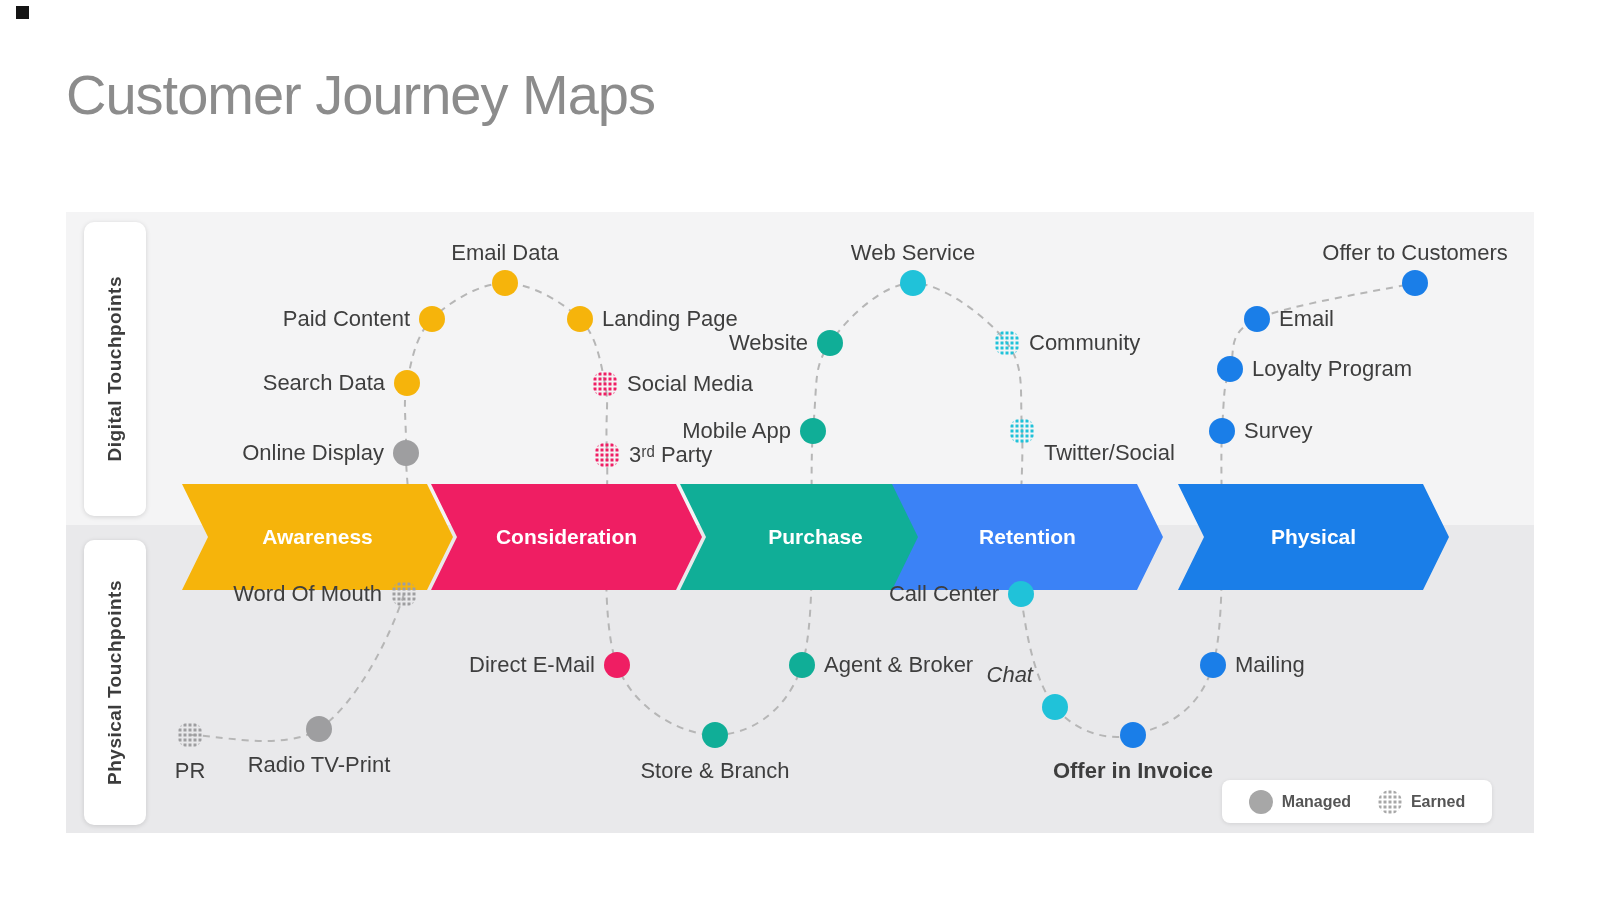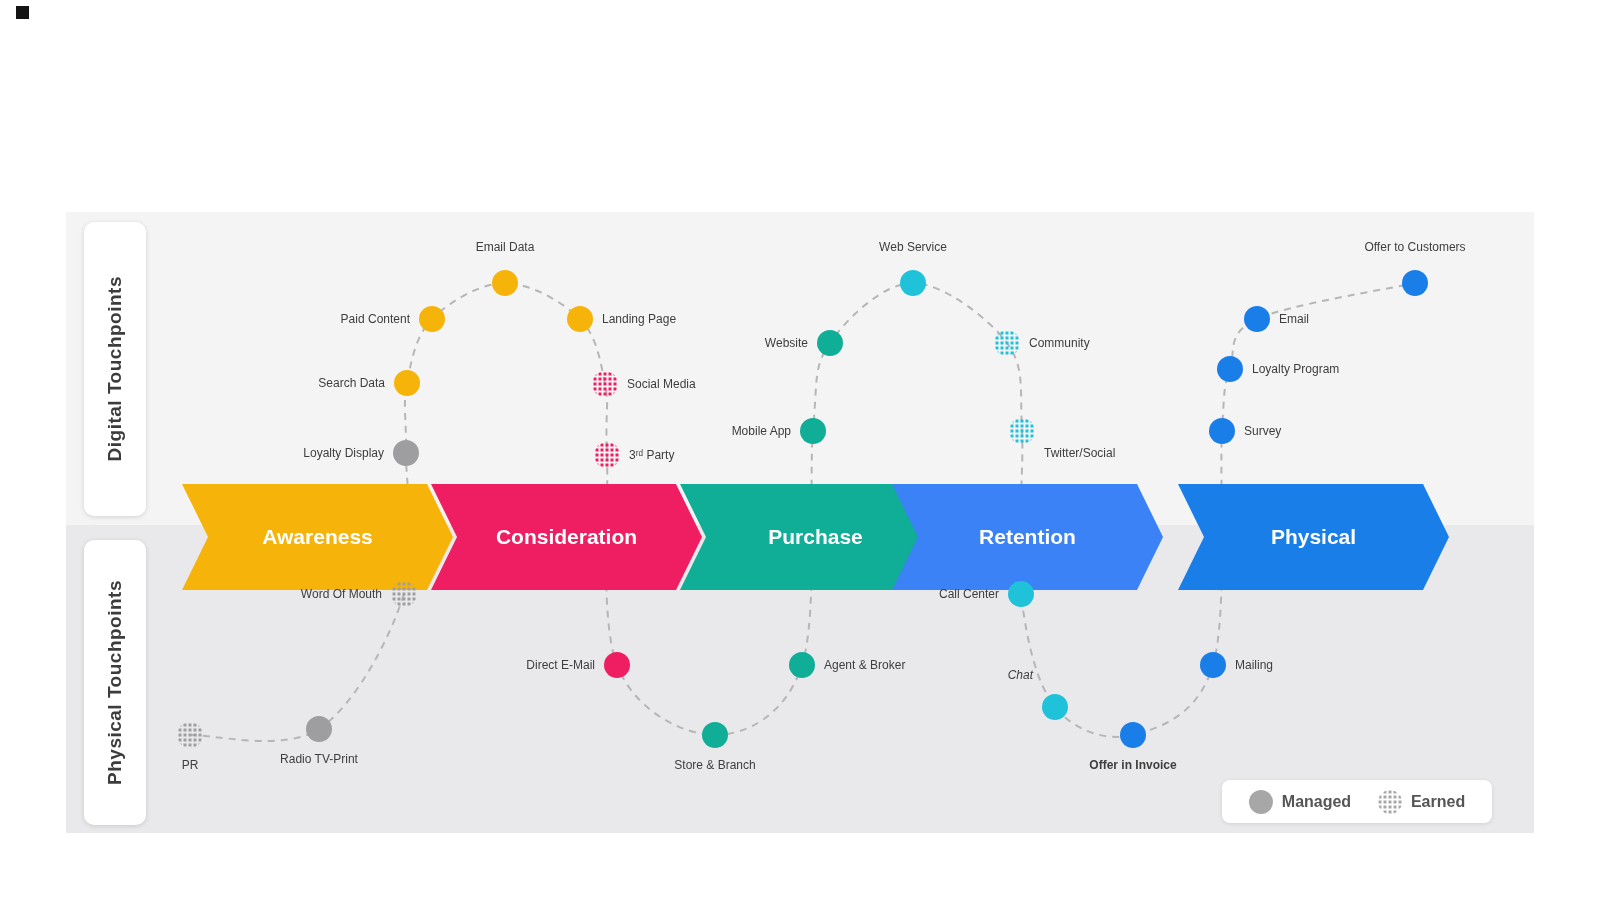--- a/index.html
+++ b/index.html
@@ -25,41 +25,42 @@
 
   .stage{position:absolute;top:484px;height:106px;display:flex;align-items:center;justify-content:center;
     color:#fff;font-weight:700;font-size:21px;z-index:4;
     clip-path:polygon(0 0, calc(100% - 26px) 0, 100% 50%, calc(100% - 26px) 100%, 0 100%, 26px 50%);}
 
   .dot{position:absolute;width:26px;height:26px;border-radius:50%;transform:translate(-50%,-50%);z-index:5;}
   .dot.halftone{background-color:rgba(255,255,255,.0);
     background-image:radial-gradient(var(--c) 1.6px, rgba(0,0,0,0) 1.7px);
     background-size:5px 5px;background-position:center;}
 
-  .tp-label{position:absolute;font-size:12px;color:#3e3e3e;white-space:nowrap;z-index:6;}
+  .tp-label{position:absolute;font-size:22px;color:#3e3e3e;white-space:nowrap;z-index:6;}
   .tp-label.left{transform:translate(calc(-100% - 22px),-50%);}
   .tp-label.right{transform:translate(22px,-50%);}
   .tp-label.above{transform:translate(-50%,-43px);}
   .tp-label.below{transform:translate(-50%,23px);}
 
   .legend{position:absolute;left:1222px;top:780px;width:270px;height:43px;background:#ffffff;border-radius:8px;
     box-shadow:0 1px 4px rgba(0,0,0,.10);display:flex;align-items:center;justify-content:space-evenly;z-index:7;font-weight:bold;}
   .legend-item{display:flex;align-items:center;gap:9px;font-size:16px;color:#555;}
   .legend-dot{width:24px;height:24px;border-radius:50%;}
   .legend-dot.solid{background:#a7a7a7;}
   .legend-dot.halftone{background-image:radial-gradient(#a7a7a7 1.6px, rgba(0,0,0,0) 1.7px);
     background-size:5px 5px;background-position:center;}
 </style>
 </head>
 <body>
 
 <div class="canvas">
 
   <div class="corner-mark"></div>
 
+  <div class="page-title">Customer Journey Maps</div>
 
   <div class="lane-top"></div>
   <div class="lane-bottom"></div>
 
   <svg id="path-svg" width="1600" height="900">
     <path id="journey-curve" fill="none" stroke-width="2" stroke-dasharray="7 6" d="M 190,735 C 211.5,734 283.3333333333333,752.5 319,729 C 354.6666666666667,705.5 389.5,640 404,594 C 418.5,548 405.5,488.1666666666667 406,453 C 406.5,417.8333333333333 402.6666666666667,405.3333333333333 407,383 C 411.3333333333333,360.6666666666667 415.6666666666667,335.6666666666667 432,319 C 448.3333333333333,302.3333333333333 480.3333333333333,283 505,283 C 529.6666666666666,283 563.3333333333334,302.1666666666667 580,319 C 596.6666666666666,335.8333333333333 600.5,361.3333333333333 605,384 C 609.5,406.6666666666667 605,408.1666666666667 607,455 C 609,501.8333333333333 599,618.3333333333334 617,665 C 635,711.6666666666666 684.1666666666666,735 715,735 C 745.8333333333334,735 785.6666666666666,715.6666666666666 802,665 C 818.3333333333334,614.3333333333334 808.3333333333334,484.6666666666667 813,431 C 817.6666666666666,377.3333333333333 813.3333333333334,367.6666666666667 830,343 C 846.6666666666666,318.3333333333333 883.5,283 913,283 C 942.5,283 988.8333333333334,318.3333333333333 1007,343 C 1025.1666666666667,367.6666666666667 1019.6666666666666,389.1666666666667 1022,431 C 1024.3333333333333,472.8333333333333 1015.5,548 1021,594 C 1026.5,640 1036.3333333333333,683.5 1055,707 C 1073.6666666666667,730.5 1106.6666666666667,742 1133,735 C 1159.3333333333333,728 1198.1666666666667,715.6666666666666 1213,665 C 1227.8333333333333,614.3333333333334 1219.1666666666667,480.3333333333333 1222,431 C 1224.8333333333333,381.6666666666667 1224.1666666666667,387.6666666666667 1230,369 C 1235.8333333333333,350.3333333333333 1226.1666666666667,333.3333333333333 1257,319 C 1287.8333333333333,304.6666666666667 1388.6666666666667,289 1415,283" stroke="#B6B6B6"></path>
   </svg>
 
   <div id="stages">
       <div class="stage" style="left: 182px; width: 271px; background: rgb(246, 180, 11);">Awareness</div>
@@ -77,21 +78,21 @@
   </div>
 
   <div id="touchpoints">
       <div class="dot halftone" style="left: 190px; top: 735px; --c: #9E9EA0;"></div>
       <div class="tp-label below" style="left: 190px; top: 735px;">PR</div>
       <div class="dot solid" style="left: 319px; top: 729px; --c: #9E9EA0; background: rgb(158, 158, 160);"></div>
       <div class="tp-label below" style="left: 319px; top: 729px;">Radio TV-Print</div>
       <div class="dot halftone" style="left: 404px; top: 594px; --c: #9E9EA0;"></div>
       <div class="tp-label left" style="left: 404px; top: 594px;">Word Of Mouth</div>
       <div class="dot solid" style="left: 406px; top: 453px; --c: #9E9EA0; background: rgb(158, 158, 160);"></div>
-      <div class="tp-label left" style="left: 406px; top: 453px;">Loyalty Display</div>
+      <div class="tp-label left" style="left: 406px; top: 453px;">Online Display</div>
       <div class="dot solid" style="left: 407px; top: 383px; --c: #F6B40B; background: rgb(246, 180, 11);"></div>
       <div class="tp-label left" style="left: 407px; top: 383px;">Search Data</div>
       <div class="dot solid" style="left: 432px; top: 319px; --c: #F6B40B; background: rgb(246, 180, 11);"></div>
       <div class="tp-label left" style="left: 432px; top: 319px;">Paid Content</div>
       <div class="dot solid" style="left: 505px; top: 283px; --c: #F6B40B; background: rgb(246, 180, 11);"></div>
       <div class="tp-label above" style="left: 505px; top: 283px;">Email Data</div>
       <div class="dot solid" style="left: 580px; top: 319px; --c: #F6B40B; background: rgb(246, 180, 11);"></div>
       <div class="tp-label right" style="left: 580px; top: 319px;">Landing Page</div>
       <div class="dot halftone" style="left: 605px; top: 384px; --c: #EF1E63;"></div>
       <div class="tp-label right" style="left: 605px; top: 384px;">Social Media</div>

